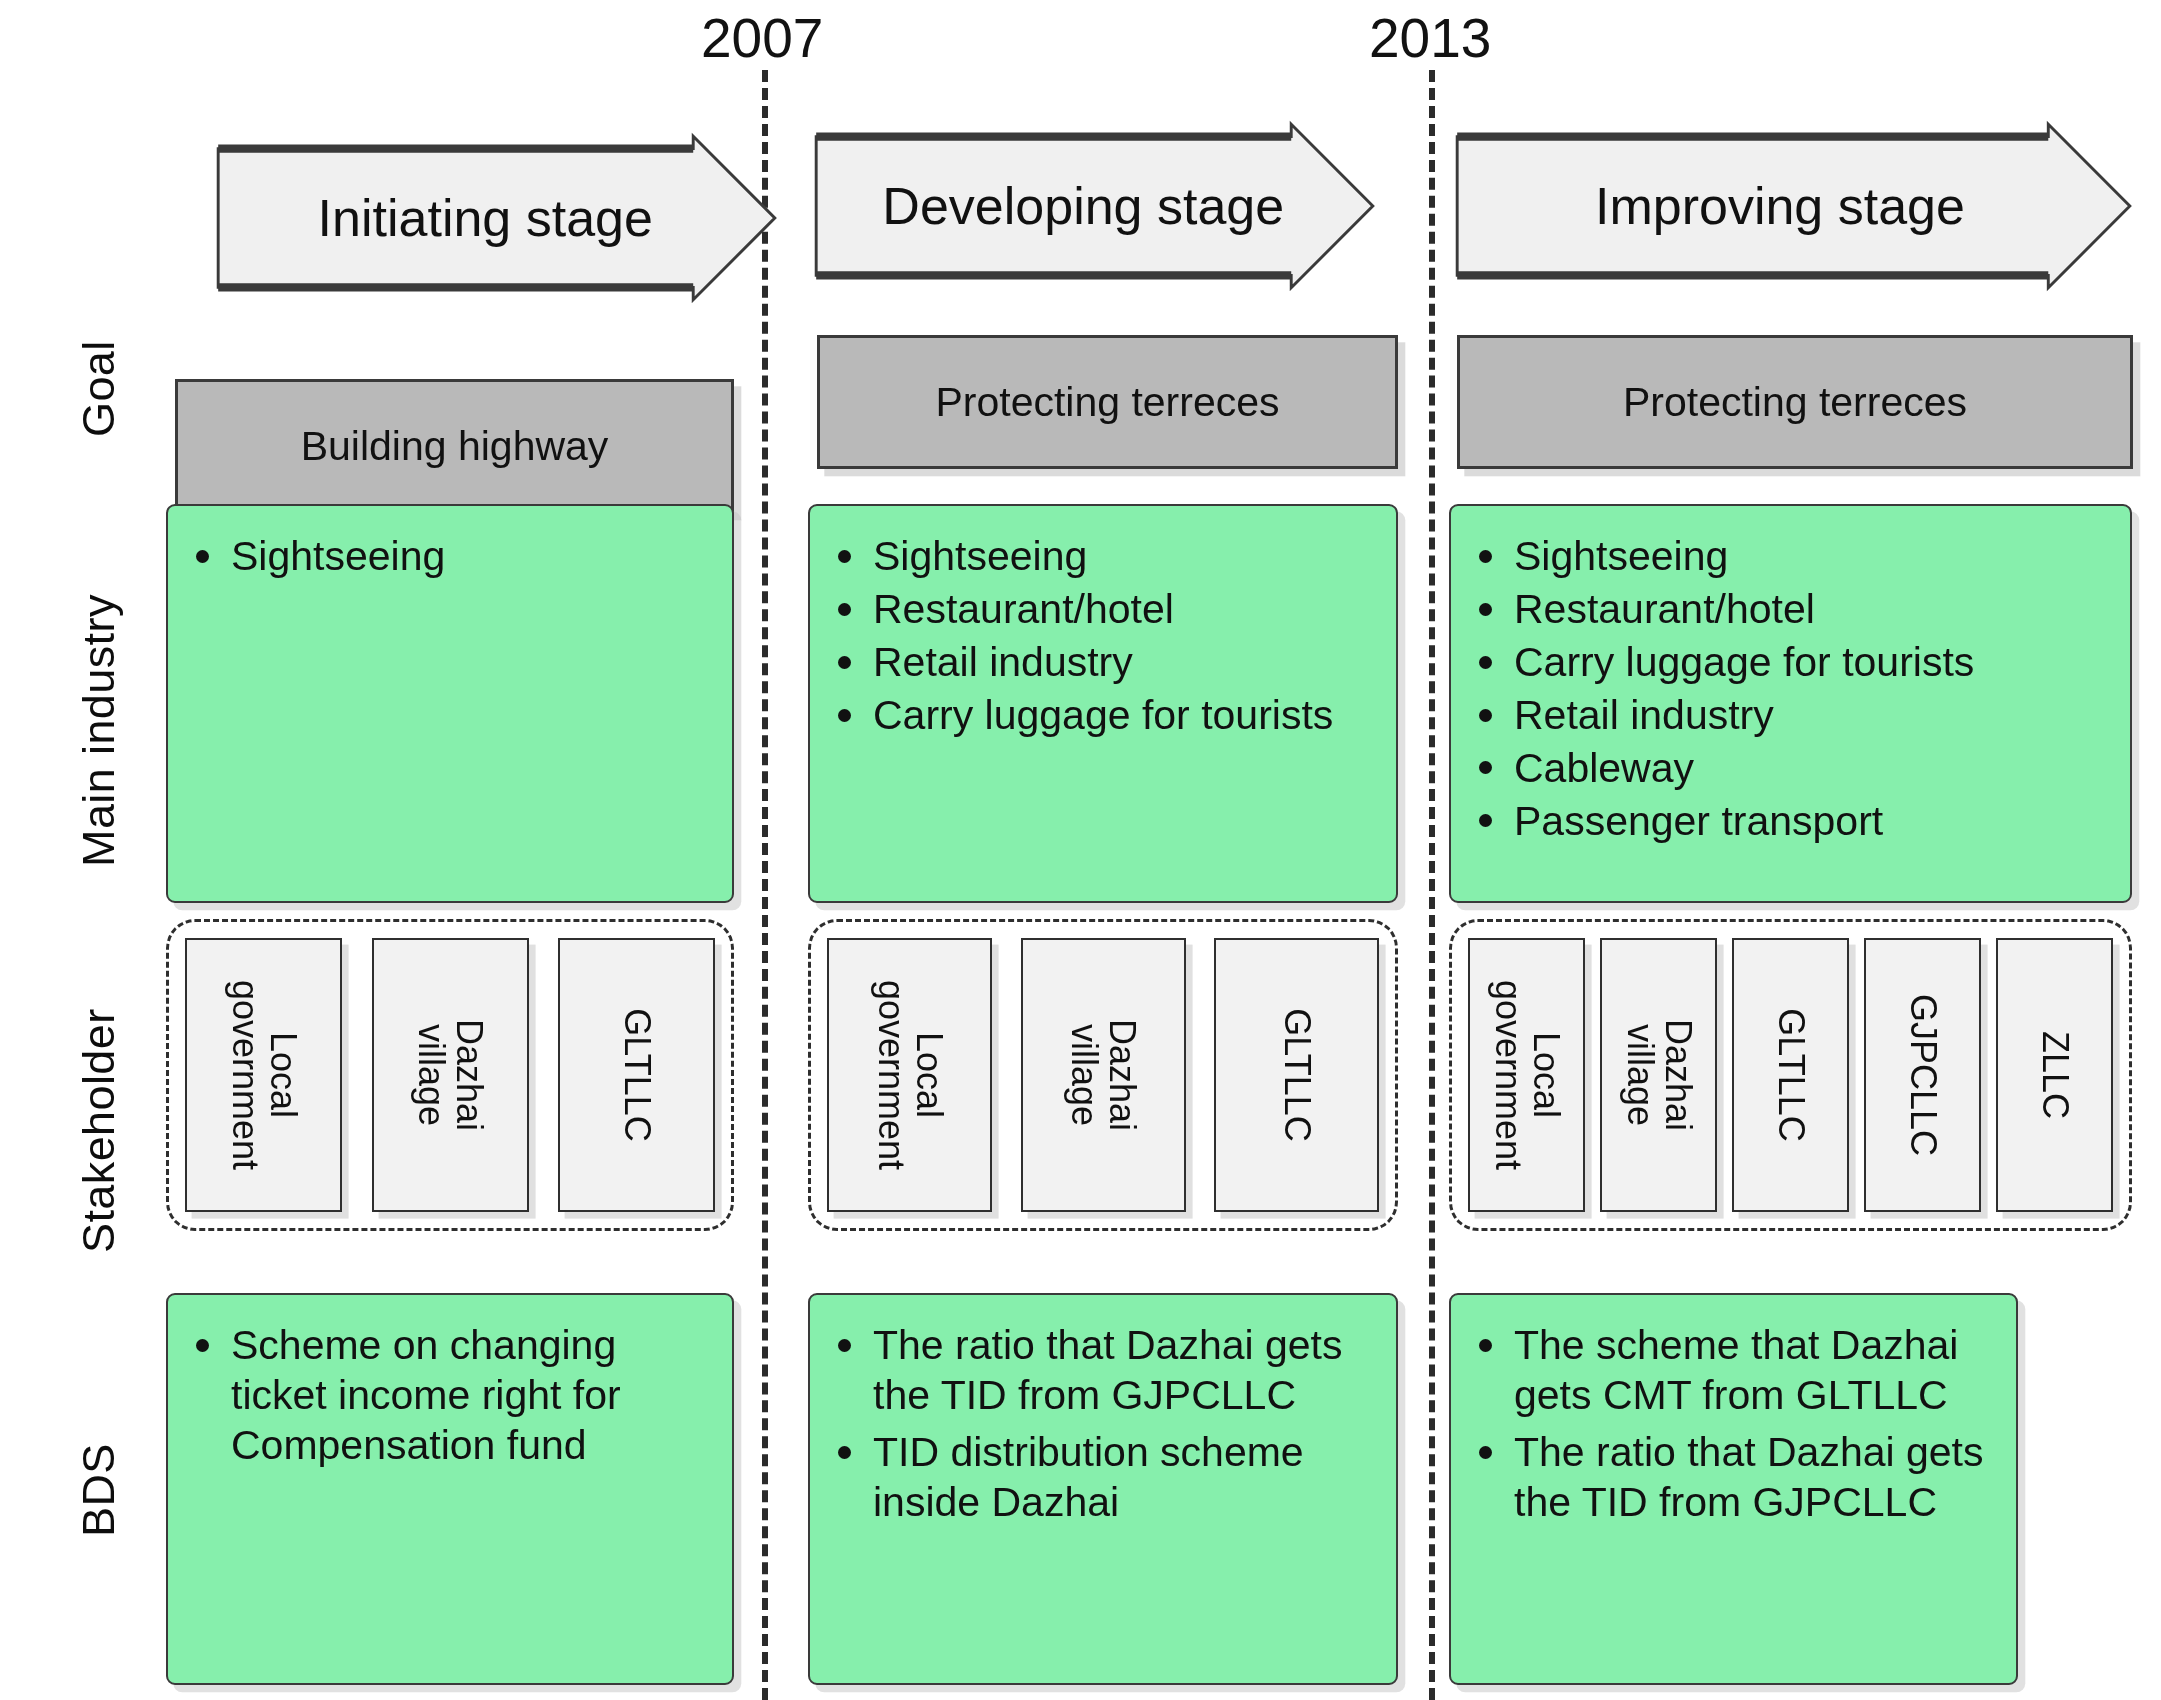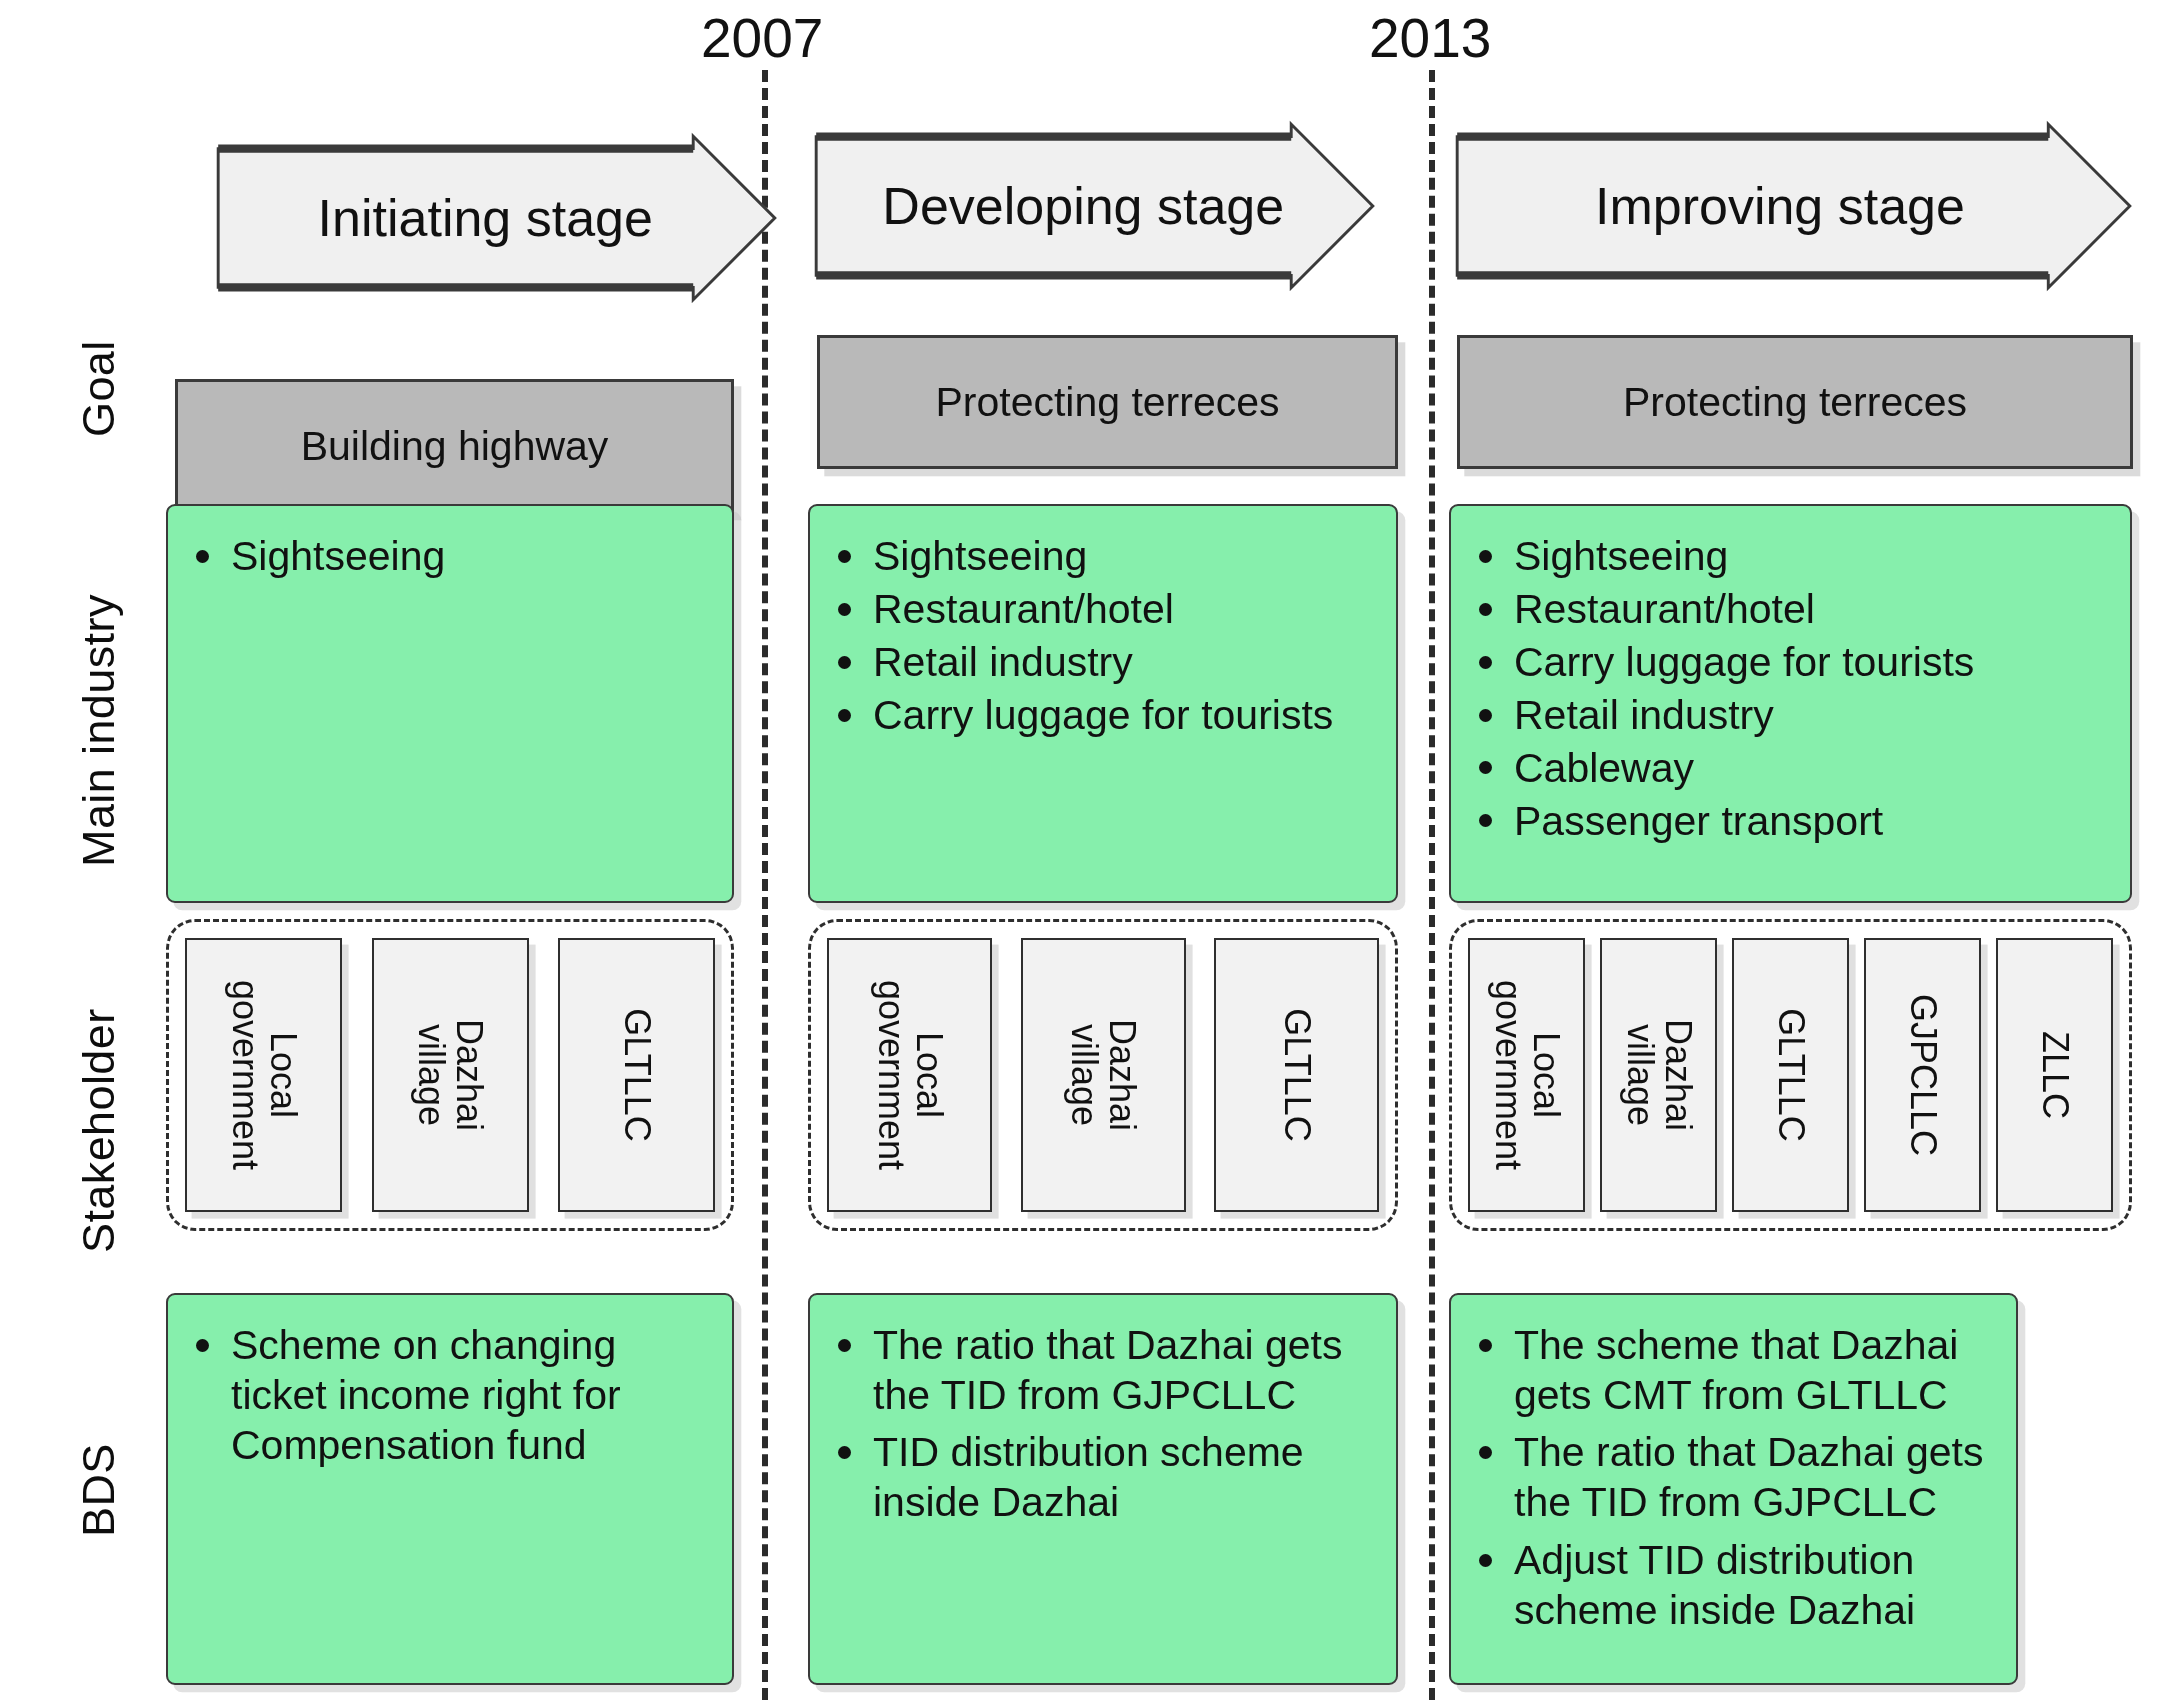--- a/index.html
+++ b/index.html
@@ -251,18 +251,17 @@
       <div class="stk-text">
         <span>ZLLC</span>
       </div>
     </div>
   </div>
 
   <div class="card bds" style="left:1449px;top:1293px;width:569px;height:392px;">
     <ul>
       <li>The scheme that Dazhai gets CMT from GLTLLC</li>
       <li>The ratio that Dazhai gets the TID from GJPCLLC</li>
-      <li>Adjust TID distribution scheme inside Dazhai</li>
     </ul>
   </div>
 
 </div>
 
 
 </body></html>

